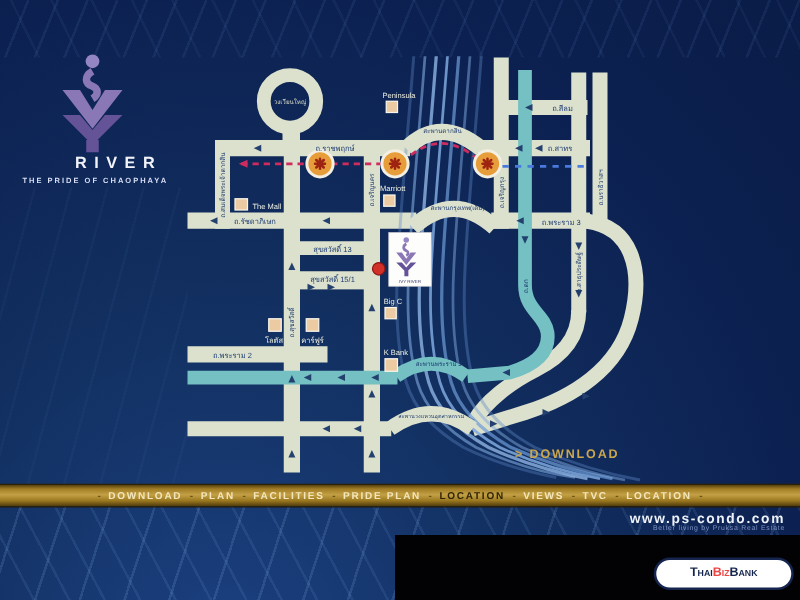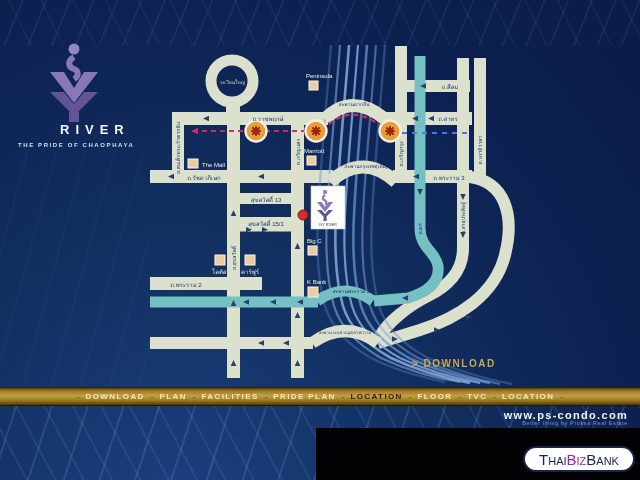--- a/index.html
+++ b/index.html
@@ -49,23 +49,23 @@
 
   
   #site-url{position:absolute;right:12px;top:409px;font-size:11px;font-weight:bold;
      letter-spacing:1.3px;color:#eef2fa;}
   #site-tag{position:absolute;right:12px;top:420px;font-size:5.5px;letter-spacing:.6px;
      color:#8094c6;}
   #black-strip{position:absolute;left:316px;top:428px;width:324px;height:52px;background:#020205;}
   #watermark{position:absolute;left:523px;top:446px;width:112px;height:26px;background:#ffffff;
      border:2px solid #15254d;border-radius:15px;box-sizing:border-box;
      display:flex;align-items:center;justify-content:center;cursor:pointer;}
-  #watermark span{font-variant:small-caps;font-weight:400;font-size:15px;line-height:1;}
+  #watermark span{font-variant:small-caps;font-weight:700;font-size:10px;line-height:1;}
   #watermark .w1,#watermark .w3{color:#15254d;}
-  #watermark .w2{color:#a21caf;}
+  #watermark .w2{color:#ef4444;}
 </style>
 </head>
 <body>
 
 <div id="page">
 
   <div class="tex tex-top"></div>
   <div class="tex tex-bottom"></div>
   <div class="tex tex-left"></div>
 
@@ -259,21 +259,21 @@
       <span class="nav-item">DOWNLOAD</span>
       <span class="nav-sep">-</span>
       <span class="nav-item">PLAN</span>
       <span class="nav-sep">-</span>
       <span class="nav-item">FACILITIES</span>
       <span class="nav-sep">-</span>
       <span class="nav-item">PRIDE PLAN</span>
       <span class="nav-sep">-</span>
       <span class="nav-item active">LOCATION</span>
       <span class="nav-sep">-</span>
-      <span class="nav-item">FLOOR</span>
+      <span class="nav-item">VIEWS</span>
       <span class="nav-sep">-</span>
       <span class="nav-item">TVC</span>
       <span class="nav-sep">-</span>
       <span class="nav-item">LOCATION</span>
       <span class="nav-sep">-</span>
     </div>
 
   <div id="site-url">www.ps-condo.com</div>
   <div id="site-tag">Better living by Pruksa Real Estate</div>
   <div id="black-strip"></div>

